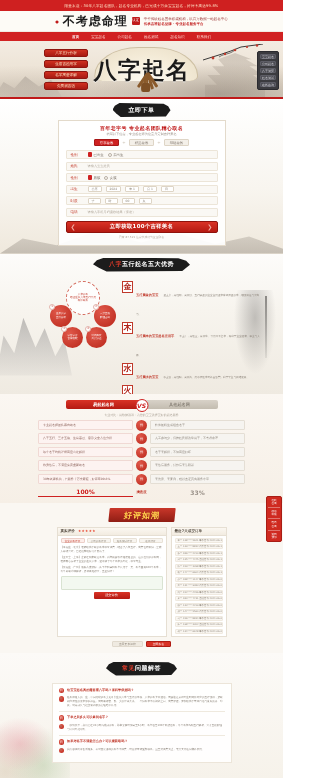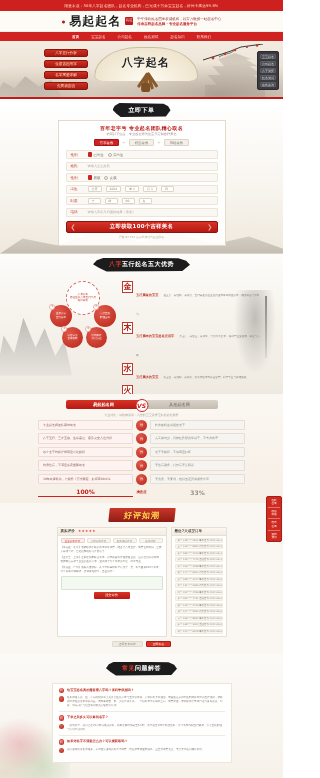--- a/index.html
+++ b/index.html
@@ -66,22 +66,22 @@
     position:absolute; left:50%; top:6px; transform:translateX(-46%);
     width:104px; height:42px;
   }
   .fan-paper {
     position:absolute; left:0; top:0; width:104px; height:34px;
     background:radial-gradient(ellipse at 50% 110%, #fffdf6 0%, #f3ead6 58%, #e7dcc4 100%);
     border:1px solid #cdbfa2; border-bottom:none;
     border-radius:52px 52px 10px 10px / 34px 34px 6px 6px;
   }
   .fan-title {
-    position:absolute; left:0; top:8px; width:104px; text-align:center;
-    font-family:"DejaVu Serif", serif; font-weight:bold; font-size:11px; color:#1a1a1a;
+    position:absolute; left:0; top:8px; width:104px; 
+    font-family:"DejaVu Serif", serif; font-weight:bold; font-size:23px; color:#1a1a1a;
     letter-spacing:1px; text-shadow:0 1px 0 rgba(255,255,255,.6);
   }
   .fan-stick { position:absolute; left:50%; top:26px; width:2.5px; height:17px; background:#8a5a2b; transform-origin: top center; border-radius:1px;}
   .fan-hub { position:absolute; left:50%; top:36px; width:9px; height:9px; margin-left:-4.5px; background:#7d4f25; border-radius:2px; }
   .hero-menu { position:absolute; left:44px; top:8px; display:flex; flex-direction:column; gap:3px; }
   .hero-menu div {
     width:44px; height:8px; border-radius:2px;
     background:linear-gradient(180deg,#cf3020,#a81a12);
     border:1px solid #8e1610;
     color:#ffe9c9; font-size:3.6px; display:flex; align-items:center; justify-content:center; white-space:nowrap;
@@ -327,21 +327,21 @@
 <body>
 
 <div class="page">
 
   <div class="notice">
     <span>限量来送：30年八字起名团队，起名专业机构，已完成十万余宝宝起名，好评率高达99.8%</span>
   </div>
 
   <div class="header">
     <span class="logo-mark">●</span>
-    <span class="logo-text">易起起名</span>
+    <span class="logo-text">不考虑命理</span>
     <span class="logo-seal">认证</span>
     <span class="logo-slogan">
       <span>中华传统姓名国学权威机构，以百万数据一站起名中心</span>
       <span class="b">传承吉祥起名品牌 · 专业起名服务平台</span>
     </span>
   </div>
 
   <div class="nav">
     <a class="on">首页</a>
     <a>宝宝起名</a>

